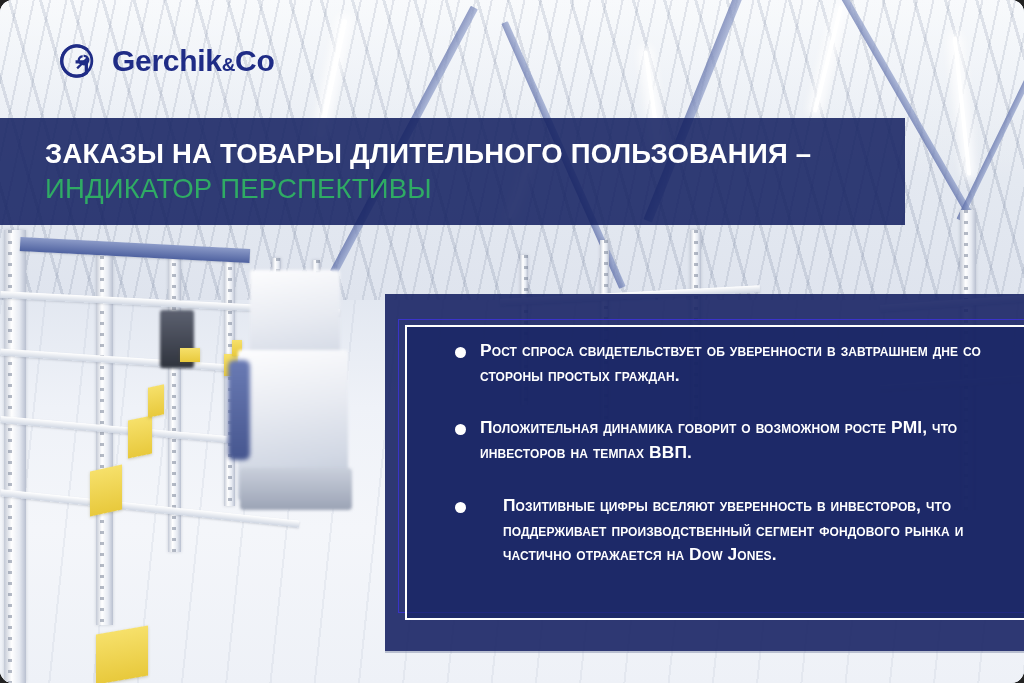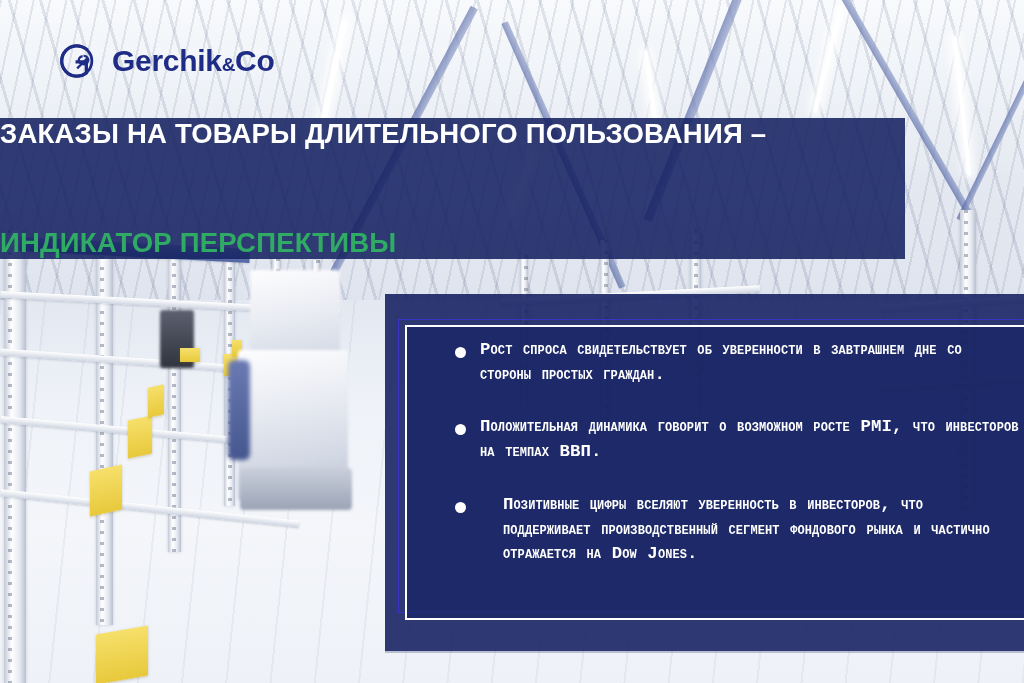--- a/index.html
+++ b/index.html
@@ -1,20 +1,21 @@
 <!DOCTYPE html>
 <html><head>
 <meta charset="utf-8">
 <style>
   html,body{margin:0;padding:0;background:#222;}
   *{box-sizing:border-box;}
   .stage{
     position:relative;width:1024px;height:683px;overflow:hidden;
     font-family:"Liberation Sans","DejaVu Sans",sans-serif;
     background:#eef1f8;
+    border-radius:13px;
   }
 
   
   .bg{position:absolute;inset:0;overflow:hidden;background:#e9edf4;}
 
   
   .ceiling{
     position:absolute;left:0;top:0;width:100%;height:300px;
     background:
       linear-gradient(180deg,#f7f9fc 0%,#e4e9f1 60%,#dfe4ee 100%);
@@ -94,50 +95,51 @@
   .logo{position:absolute;left:56px;top:38px;display:flex;align-items:center;gap:10px;}
   .logo-mark{width:46px;height:46px;display:block;}
   .logo-text{
     color:#1f2c86;font-weight:700;font-size:30px;letter-spacing:-.3px;
     white-space:nowrap;line-height:1;
   }
   .logo-amp{font-size:19px;font-weight:700;vertical-align:baseline;}
 
   
   .title-banner{
-    position:absolute;left:0;top:118px;width:905px;height:141px;
+    position:absolute;left:0;top:118px;width:905px;height:107px;
     background:rgba(22,34,98,.88);
-    display:flex;flex-direction:column;justify-content:space-between;
+    display:flex;flex-direction:column;justify-content:center;
+    padding-left:45px;
   }
   .title-line1{
     color:#ffffff;font-weight:700;font-size:27.5px;letter-spacing:.2px;
     line-height:1.16;white-space:nowrap;
   }
   .title-line2{
-    color:#2fab64;font-weight:700;font-size:27.5px;letter-spacing:.2px;
+    color:#2fab64;font-weight:400;font-size:27.5px;letter-spacing:.2px;
     line-height:1.16;white-space:nowrap;margin-top:3px;
   }
 
   
   .panel{
     position:absolute;left:385px;top:294px;width:660px;height:357px;
     background:rgba(24,36,100,.90);
   }
   .panel-inner-border{
     position:absolute;left:13px;top:25px;right:0;bottom:38px;
     border:1.5px solid #3a33c9;
     border-right:none;
   }
   .panel-white-frame{
     position:absolute;left:20px;top:31px;right:0;bottom:31px;
     border:2.5px solid #ffffff;border-right:none;
     background:rgba(24,36,100,.72);
   }
   .bullets{
-    position:absolute;left:70px;top:44px;right:26px;font-family:Liberation Mono, monospace;
+    position:absolute;left:70px;top:44px;right:26px;
   }
   .bullet{display:flex;align-items:flex-start;margin-bottom:28px;}
   .bullet:last-child{margin-bottom:0;gap:23px;}
   .dot{
     width:11px;height:11px;border-radius:50%;background:#ffffff;
     flex:0 0 11px;margin-top:9px;margin-right:14px;
   }
   .btext{
     color:#ffffff;font-size:17.4px;font-weight:700;line-height:1.42;
     font-variant:small-caps;letter-spacing:.1px;

